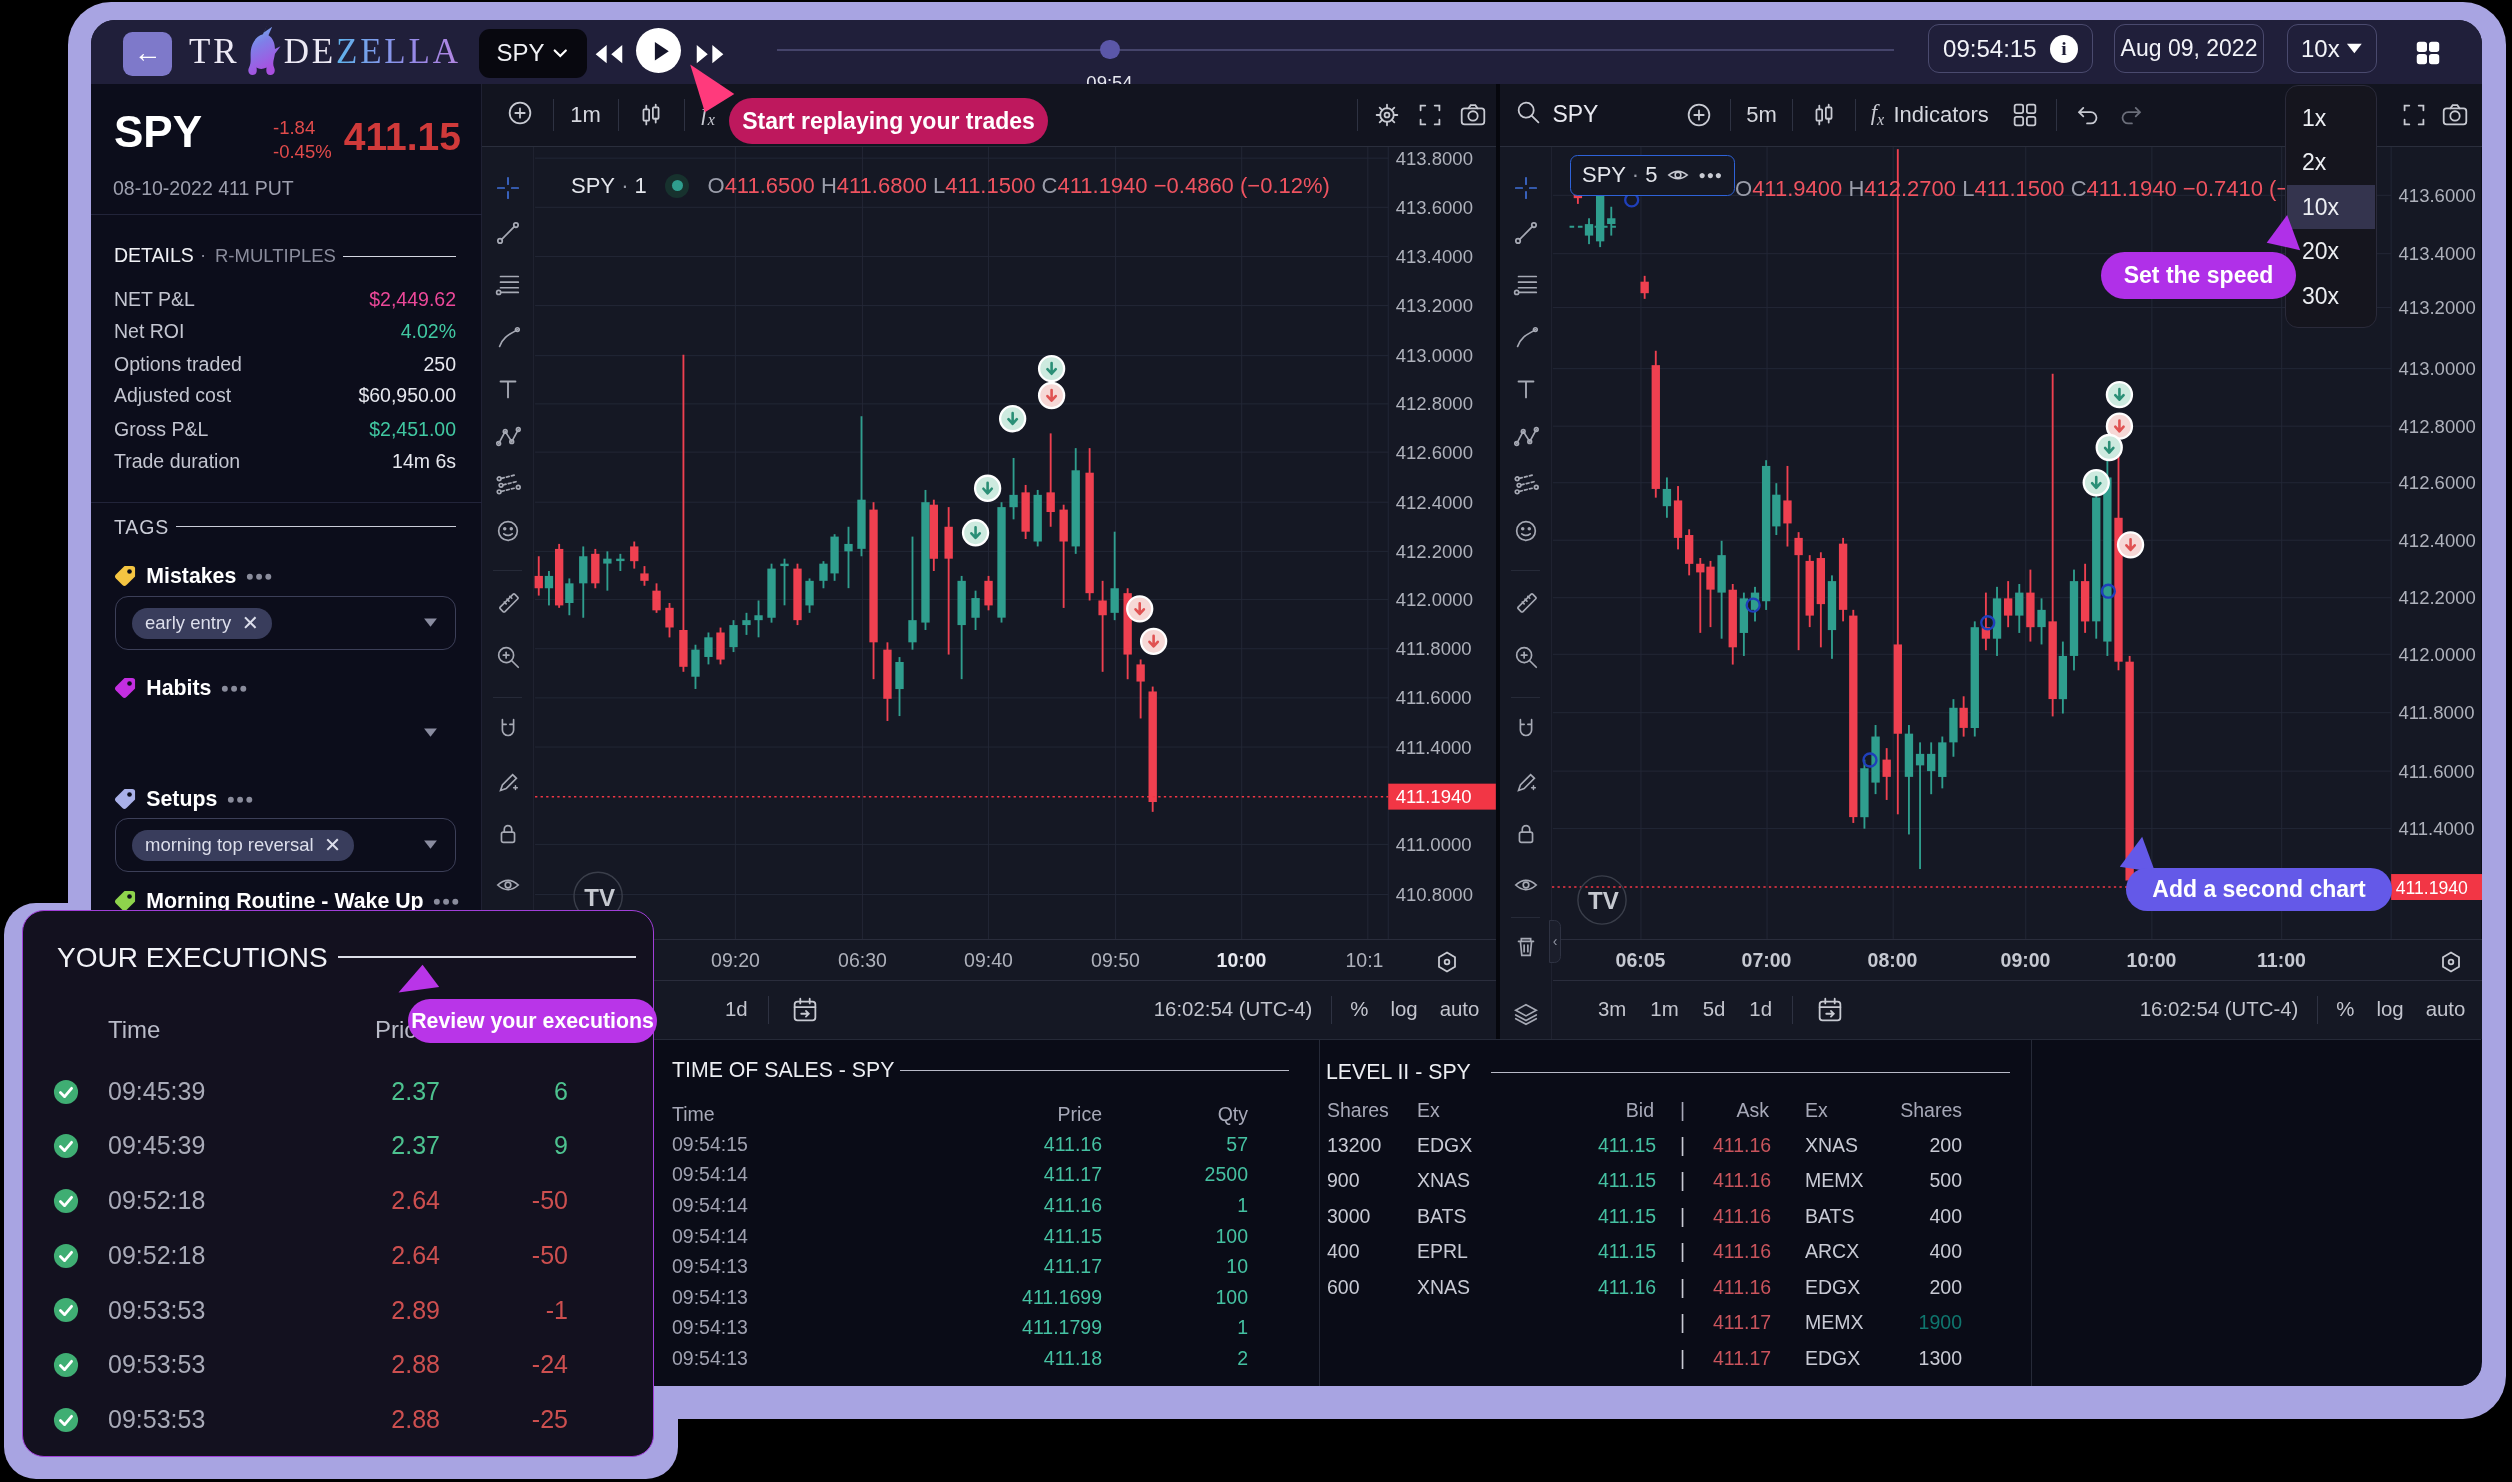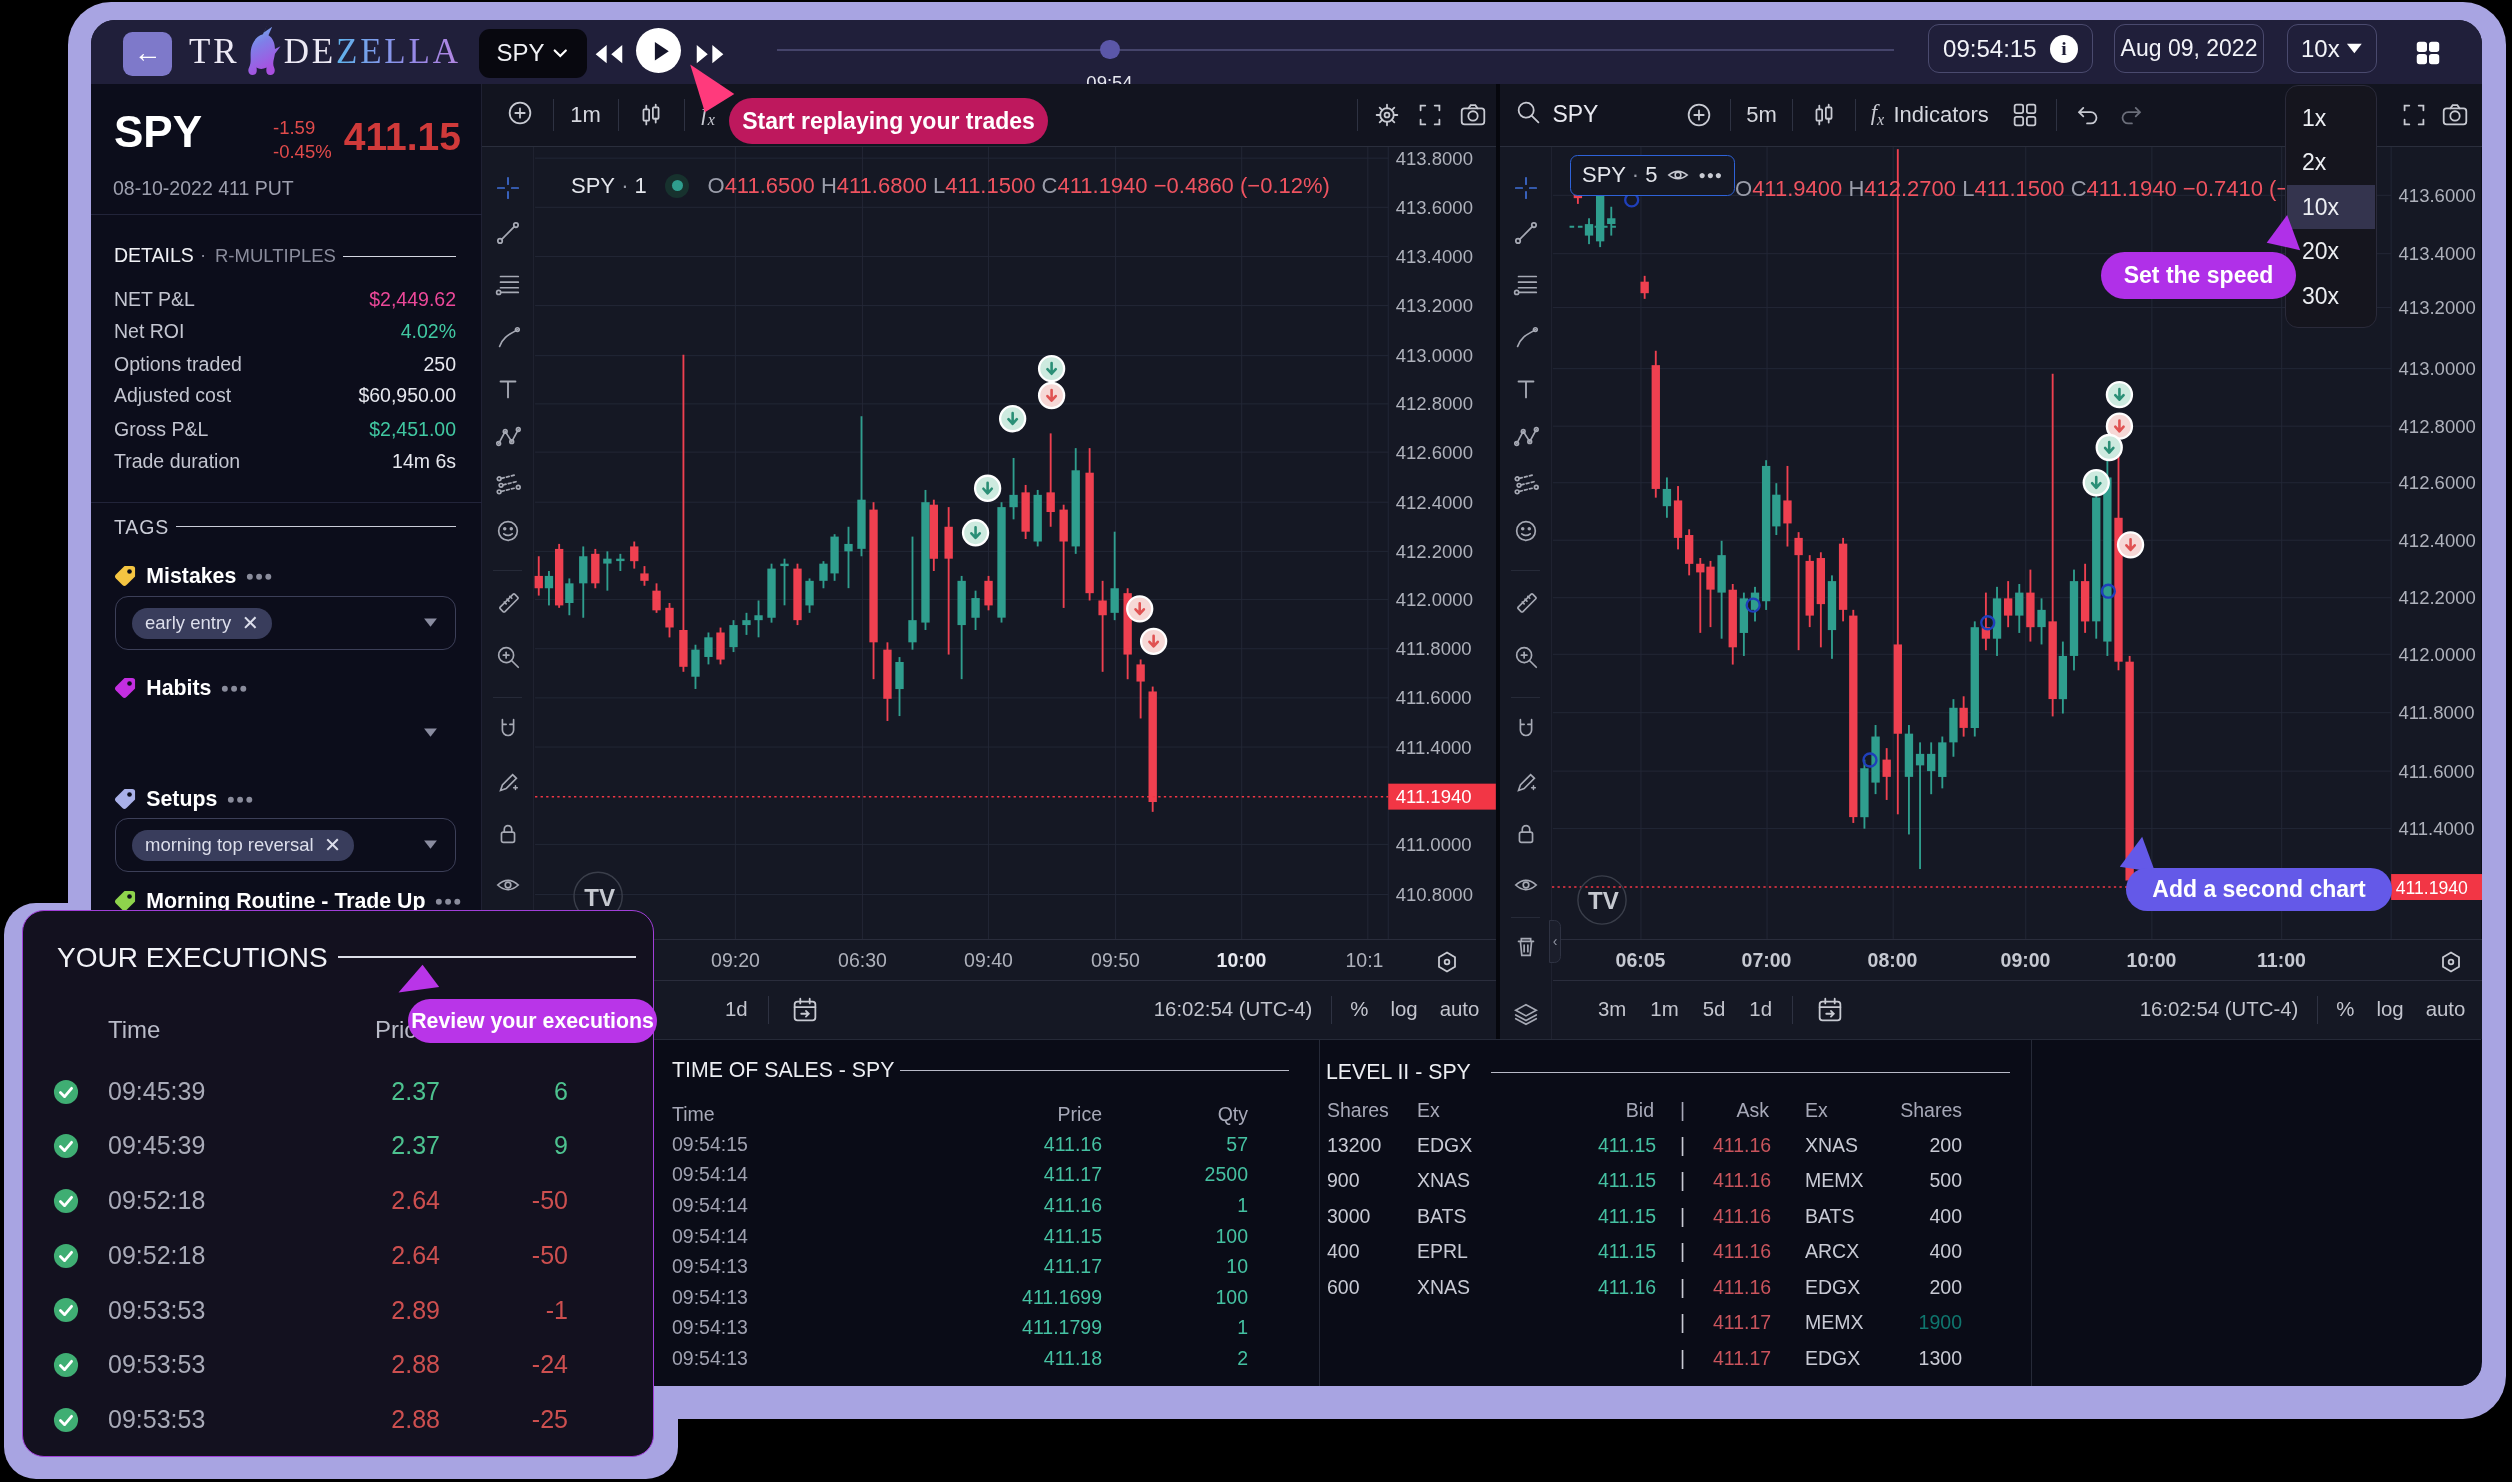--- a/index.html
+++ b/index.html
@@ -50,21 +50,21 @@
         </svg></div>
 <div class="abs" style="left:2321px;top:17.6px"><svg width="32" height="32" viewBox="0 0 34 34" fill="#fff" stroke="#fff" stroke-width="1.9" stroke-linecap="round">
           <rect x="6" y="6" width="9" height="9" rx="2"></rect>
           <rect x="19" y="6" width="9" height="9" rx="2"></rect>
           <rect x="6" y="19" width="9" height="9" rx="2"></rect>
           <rect x="19" y="19" width="9" height="9" rx="2"></rect>
         </svg></div>
 </div>
 <div class="abs" style="left:0;top:64px;width:391px;height:1302px;background:#0c0d1b;border-right:0.9px solid #1f2133">
 <div class="abs" style="left:23px;top:23px;font-size:44px;font-weight:bold;color:#fff">SPY</div>
-<div class="abs" style="left:182px;top:33px;width:56px;color:#e14b4b;font-size:18.5px;text-align:left">-1.59</div>
+<div class="abs" style="left:182px;top:33px;width:56px;color:#e14b4b;font-size:18.5px;text-align:left">-1.84</div>
 <div class="abs" style="left:182px;top:57px;width:65px;color:#e14b4b;font-size:18.5px">-0.45%</div>
 <div class="abs" style="left:236px;top:31px;width:134px;color:#d03a3a;font-size:39px;font-weight:bold;text-align:right">411.15</div>
 <div class="abs" style="left:22px;top:93px;color:#9d9fae;font-size:19.5px">08-10-2022 411 PUT</div>
 <div class="abs" style="left:0;top:130px;width:391px;height:0.9px;background:#22243a"></div>
 <div class="abs" style="left:23px;top:160px;font-size:19.5px;color:#f0f1f5">DETAILS</div>
 <div class="abs" style="left:109px;top:160px;font-size:18.5px;color:#8a8c9c">·</div>
 <div class="abs" style="left:124px;top:161px;font-size:18.5px;color:#8a8c9c">R-MULTIPLES</div>
 <div class="abs" style="left:252px;top:172px;width:113px;height:1.4px;background:#d5d7e2"></div>
 <div class="abs" style="left:23px;top:204px;font-size:19.5px;color:#c3c5d0">NET P&amp;L</div>
 <div class="abs" style="left:180px;top:204px;width:185px;font-size:19.5px;color:#ec4899;text-align:right">$2,449.62</div>
@@ -128,21 +128,21 @@
 <div class="abs" style="left:24px;top:734px;width:341px;height:54px;border:1.4px solid #3c3f58;border-radius:13px"></div>
 <div class="abs row" style="left:41px;top:746px;height:31px;background:#393d5c;border-radius:16px;padding:0 13px;color:#dcdeeb;font-size:18.5px">morning top reversal&nbsp;&nbsp;<span style="font-size:20.4px">✕</span></div>
 <svg class="abs" style="left:332px;top:755px" width="15" height="11" viewBox="0 0 16 12">
         <path d="M1 1.5 L8 10.5 L15 1.5 Z" fill="#8a8ca0"></path>
       </svg>
 <div class="abs row" style="left:23px;top:804px;gap:9.3px">
         <span style="margin-top:1.9px"><svg width="23" height="23" viewBox="0 0 24 24">
             <path d="M11 2 h8 a3 3 0 0 1 3 3 v8 l-9 9 a3 3 0 0 1-4.2 0 l-6.8-6.8 a3 3 0 0 1 0-4.2 Z" fill="#8ed44c"></path>
             <circle cx="16.2" cy="7.8" r="2.4" fill="#0c0d1b"></circle>
           </svg></span>
-        <span style="font-size:21.3px;font-weight:bold;color:#fff">Morning Routine - Trade Up</span>
+        <span style="font-size:21.3px;font-weight:bold;color:#fff">Morning Routine - Wake Up</span>
         <svg width="28" height="7.4" viewBox="0 0 30 8">
           <circle cx="4" cy="4" r="3.2" fill="#8a8c9c"></circle>
           <circle cx="14" cy="4" r="3.2" fill="#8a8c9c"></circle>
           <circle cx="24" cy="4" r="3.2" fill="#8a8c9c"></circle>
         </svg>
       </div>
 </div>
 <div class="abs" style="left:391px;top:64px;width:1999px;height:975px;background:#151824"></div>
 <div class="abs" style="left:1405px;top:64px;width:3.7px;height:975px;background:#06070d"></div>
 <div class="abs row" style="left:391px;top:64px;width:1014px;height:63px;background:#12141f;border-bottom:0.9px solid #2a2e3c">

